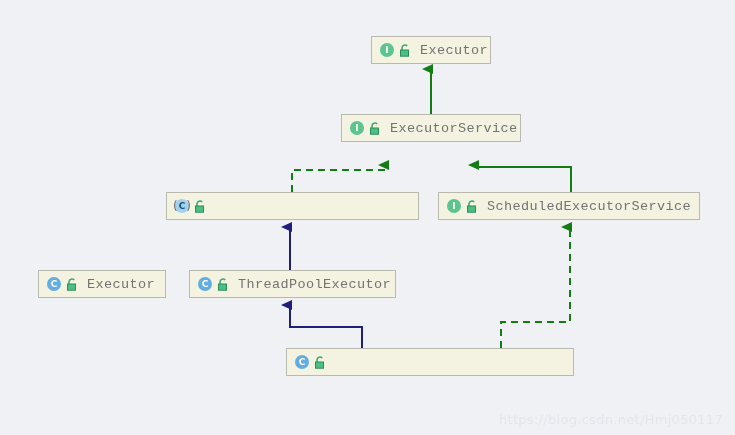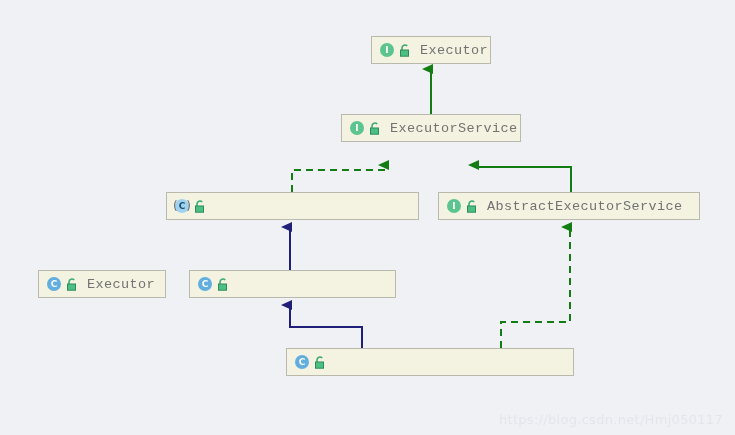--- a/index.html
+++ b/index.html
@@ -181,21 +181,21 @@
   <div class="node" style="left:438px; top:192px; width:262px;">
     <span class="icon-group">
       <span class="type-icon iface">
           <span class="disc">I</span>
         </span>
       <svg class="lock-icon" viewBox="0 0 12 13">
         <path d="M3 6 V4 a3 3 0 0 1 5.2 -2" fill="none" stroke="#3cab70" stroke-width="1.6"></path>
         <rect x="1.5" y="6" width="8" height="6.2" fill="#4cc083" stroke="#2e8c5a" stroke-width="1"></rect>
       </svg>
     </span>
-    <span class="label">AbstractExecutorService</span>
+    <span class="label">ScheduledExecutorService</span>
   </div>
 
   <div class="node" style="left:38px; top:270px; width:128px;">
     <span class="icon-group">
       <span class="type-icon cls">
           <span class="disc">C</span>
         </span>
       <svg class="lock-icon" viewBox="0 0 12 13">
         <path d="M3 6 V4 a3 3 0 0 1 5.2 -2" fill="none" stroke="#3cab70" stroke-width="1.6"></path>
         <rect x="1.5" y="6" width="8" height="6.2" fill="#4cc083" stroke="#2e8c5a" stroke-width="1"></rect>
@@ -207,20 +207,21 @@
   <div class="node" style="left:189px; top:270px; width:207px;">
     <span class="icon-group">
       <span class="type-icon cls">
           <span class="disc">C</span>
         </span>
       <svg class="lock-icon" viewBox="0 0 12 13">
         <path d="M3 6 V4 a3 3 0 0 1 5.2 -2" fill="none" stroke="#3cab70" stroke-width="1.6"></path>
         <rect x="1.5" y="6" width="8" height="6.2" fill="#4cc083" stroke="#2e8c5a" stroke-width="1"></rect>
       </svg>
     </span>
+    <span class="label">ThreadPoolExecutor</span>
   </div>
 
   <div class="node" style="left:286px; top:348px; width:288px;">
     <span class="icon-group">
       <span class="type-icon cls">
           <span class="disc">C</span>
         </span>
       <svg class="lock-icon" viewBox="0 0 12 13">
         <path d="M3 6 V4 a3 3 0 0 1 5.2 -2" fill="none" stroke="#3cab70" stroke-width="1.6"></path>
         <rect x="1.5" y="6" width="8" height="6.2" fill="#4cc083" stroke="#2e8c5a" stroke-width="1"></rect>

